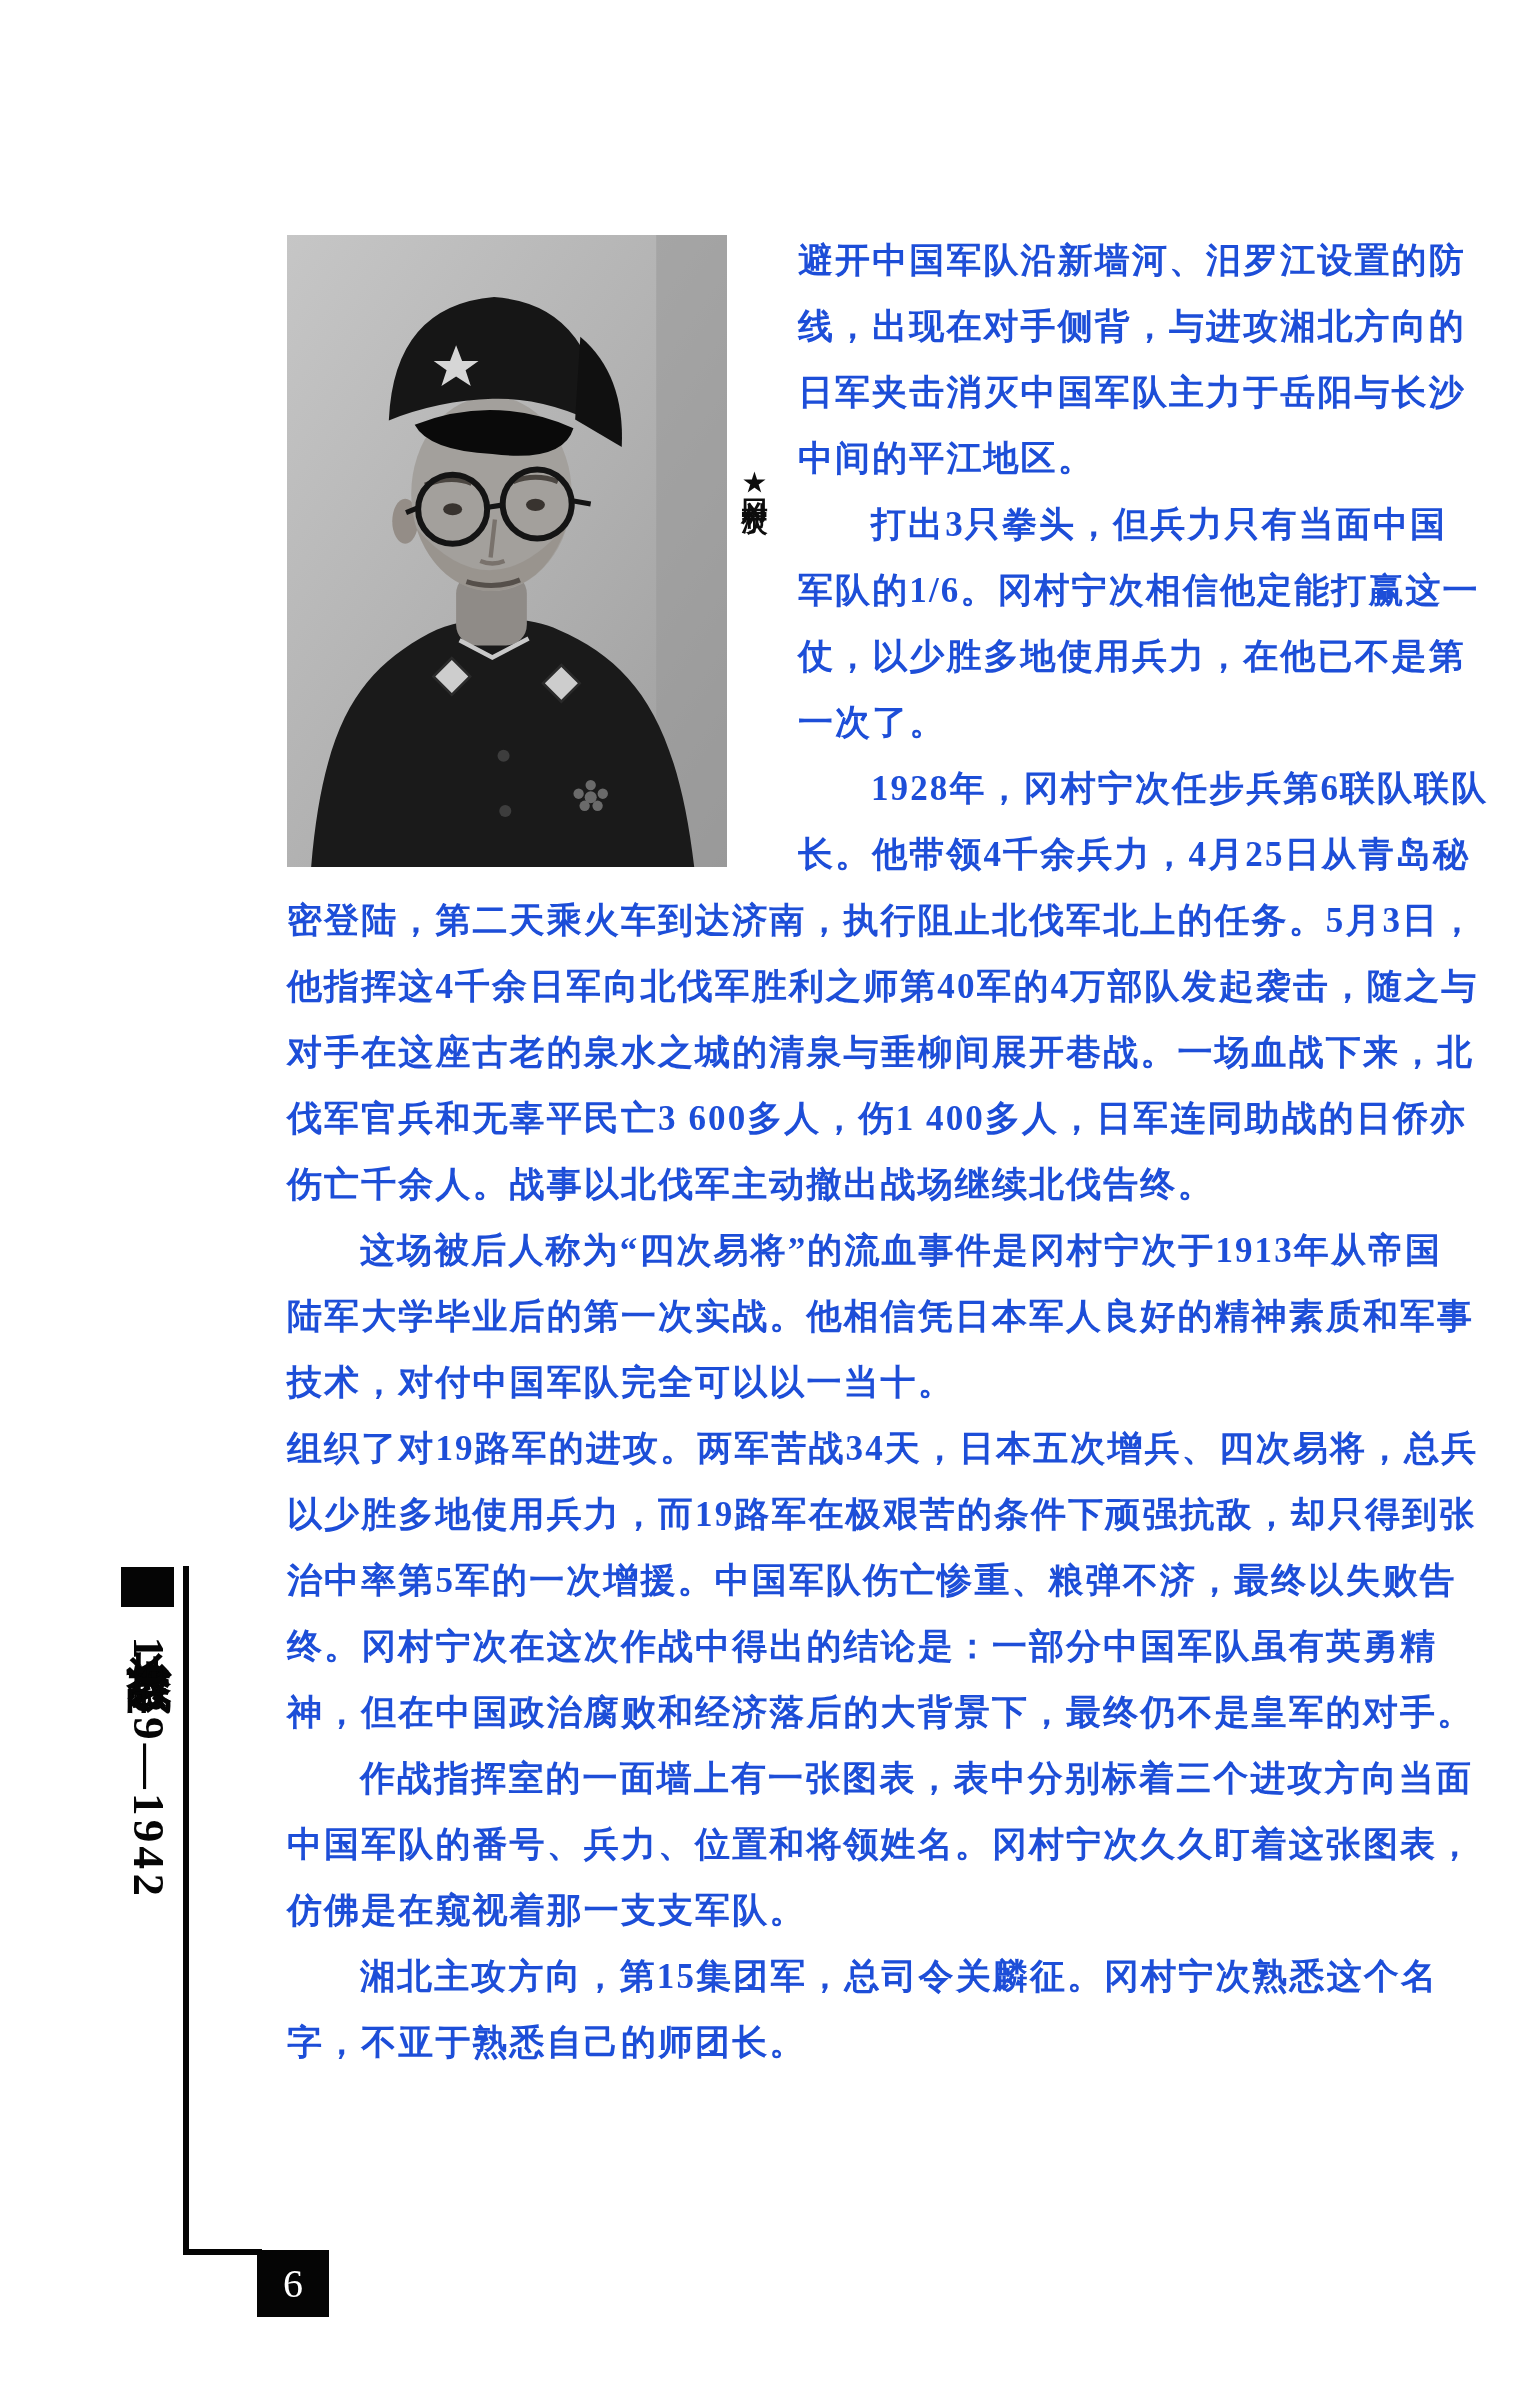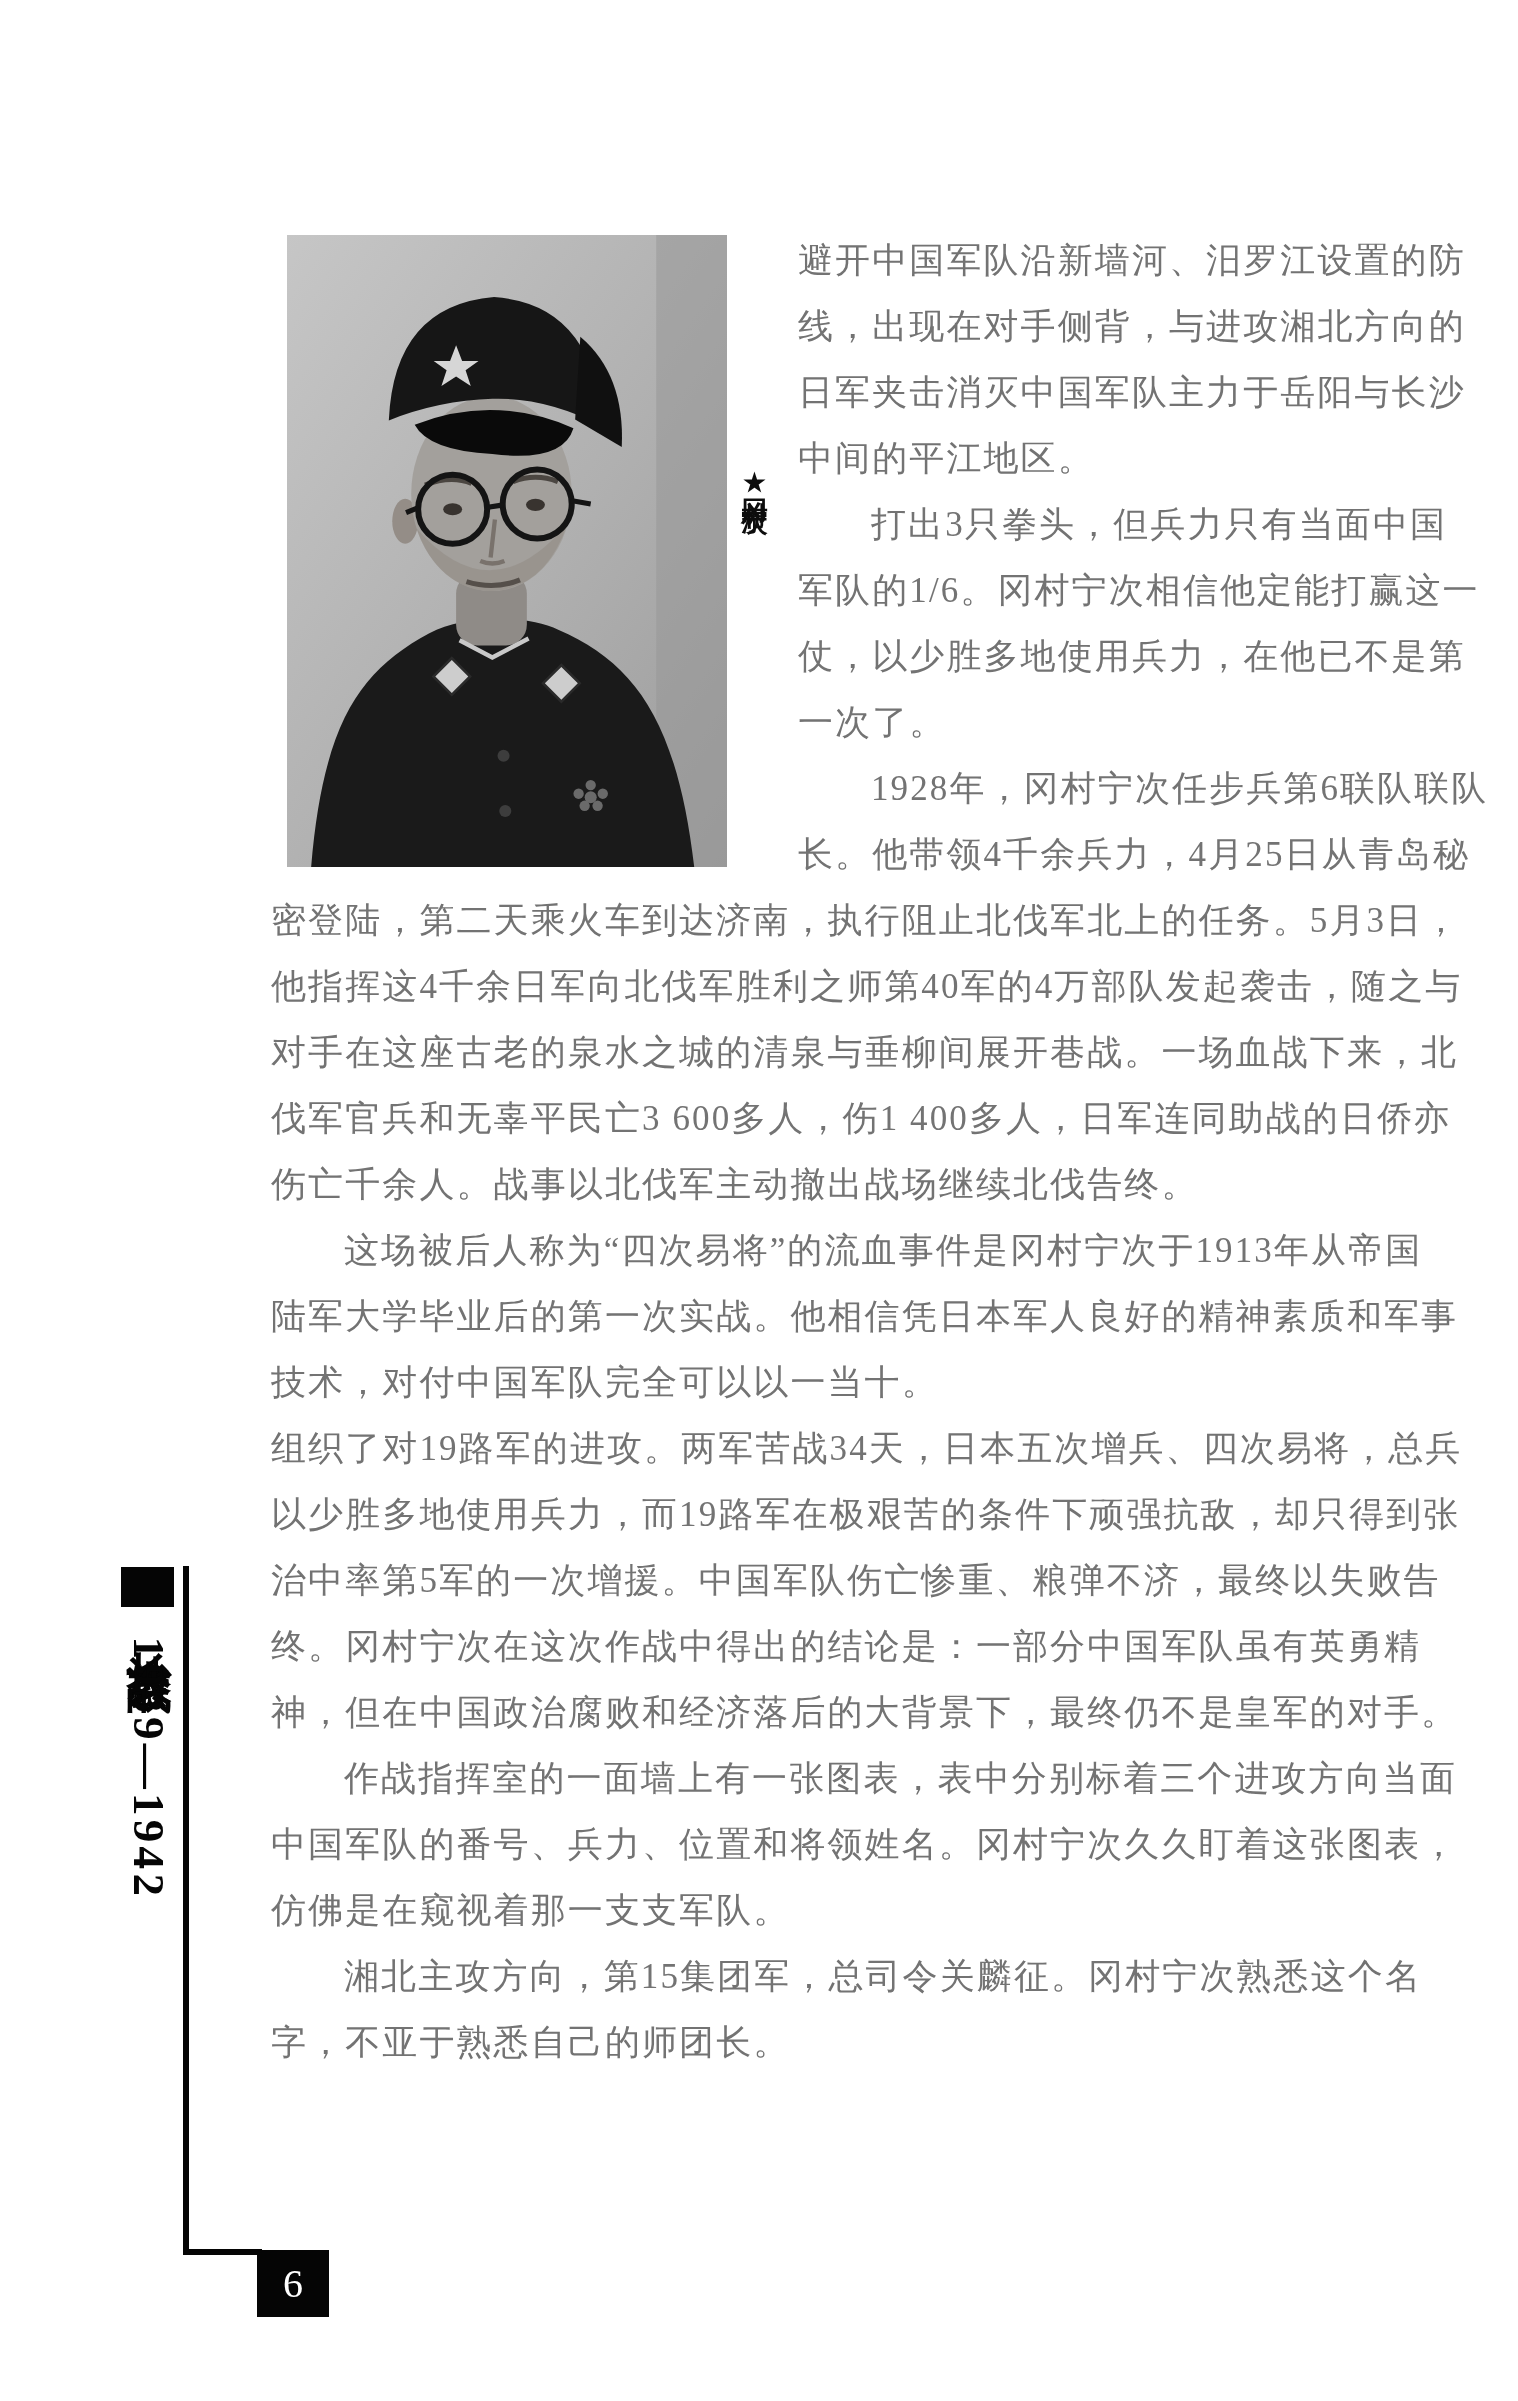--- a/index.html
+++ b/index.html
@@ -25,28 +25,28 @@
     color:#0d0d0d;
   }
   .photo-caption .star{font-size:22.4px;letter-spacing:1.7px;}
   
   .textline{
     height:66px;
     font-size:35px;
     letter-spacing:2.1px;
     line-height:66px;
     white-space:nowrap;
-    color:#737373;
-    font-weight:400;
+    color:#1d4ed8;
+    font-weight:700;
   }
   .col-right{
     position:absolute;left:798px;top:228px;width:700px;
   }
   .col-full{
-    position:absolute;left:271px;top:888px;width:1211px;
+    position:absolute;left:287px;top:888px;width:1211px;
   }
   .indent{padding-left:73px;}
   
   .sidebar-marker{
     position:absolute;left:121px;top:1567px;width:53px;height:40px;
     background:#050505;
   }
   .sidebar-title{
     position:absolute;left:122px;top:1615px;width:53px;height:569px;
     writing-mode:vertical-rl;text-orientation:mixed;

